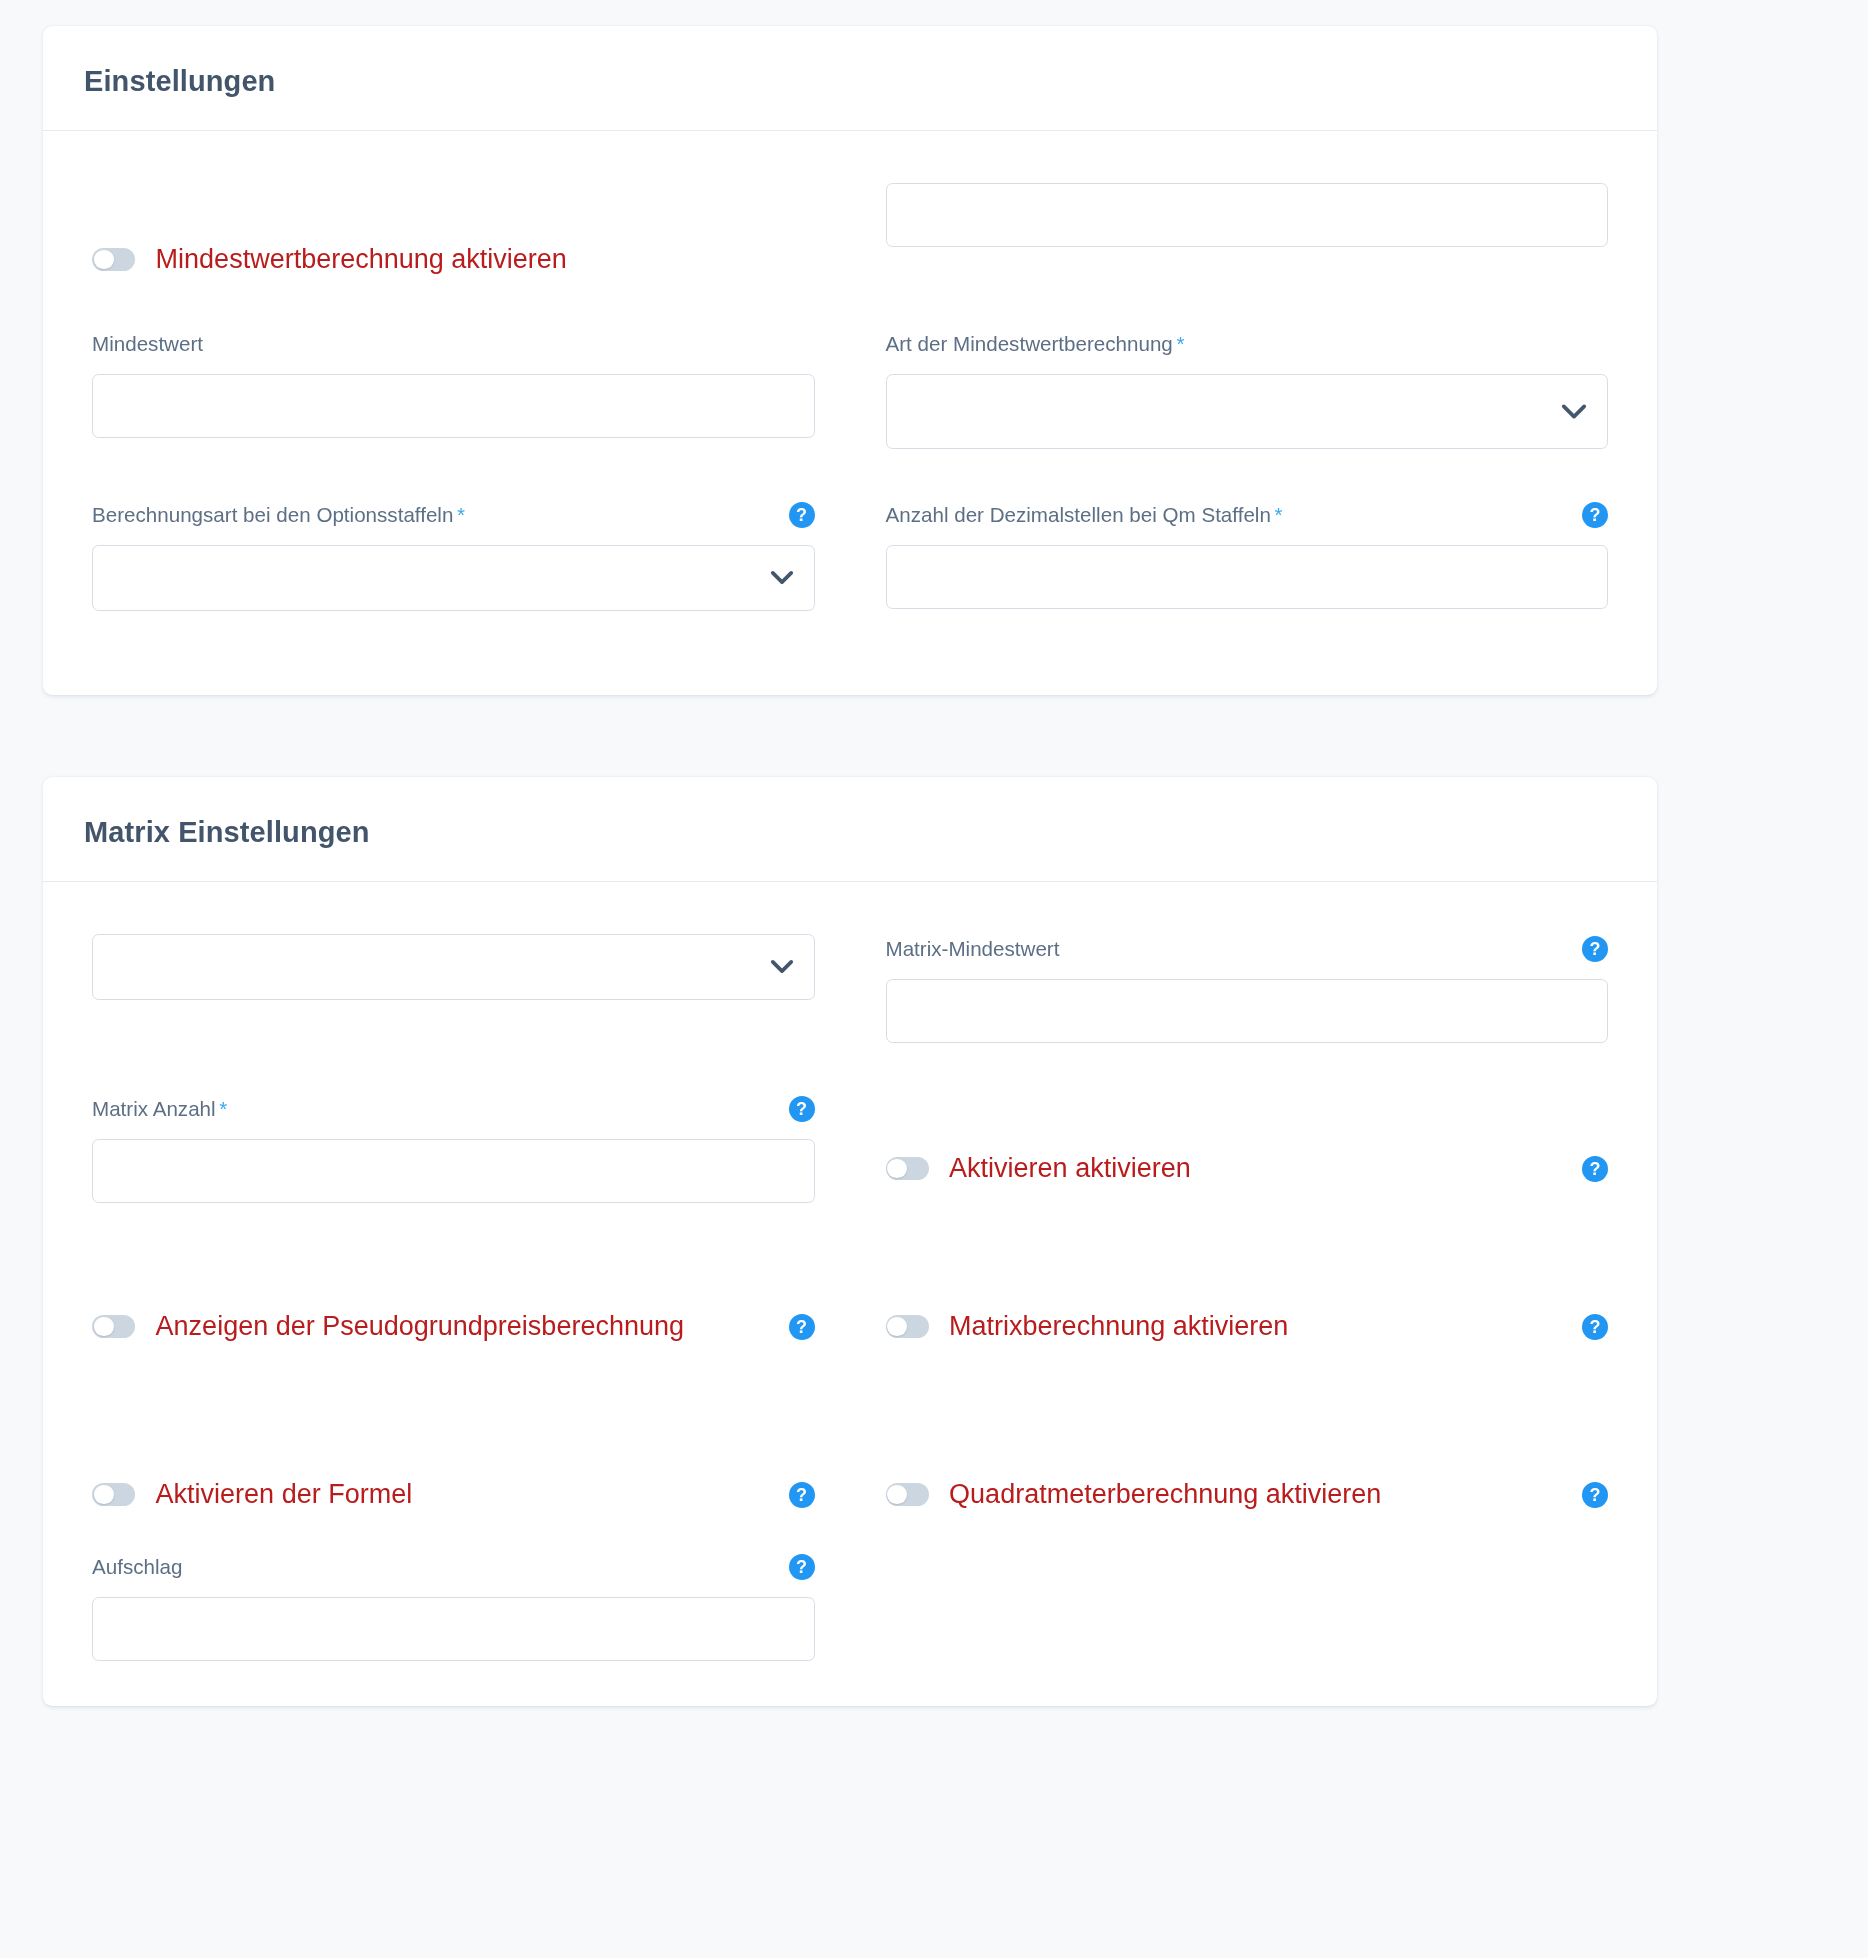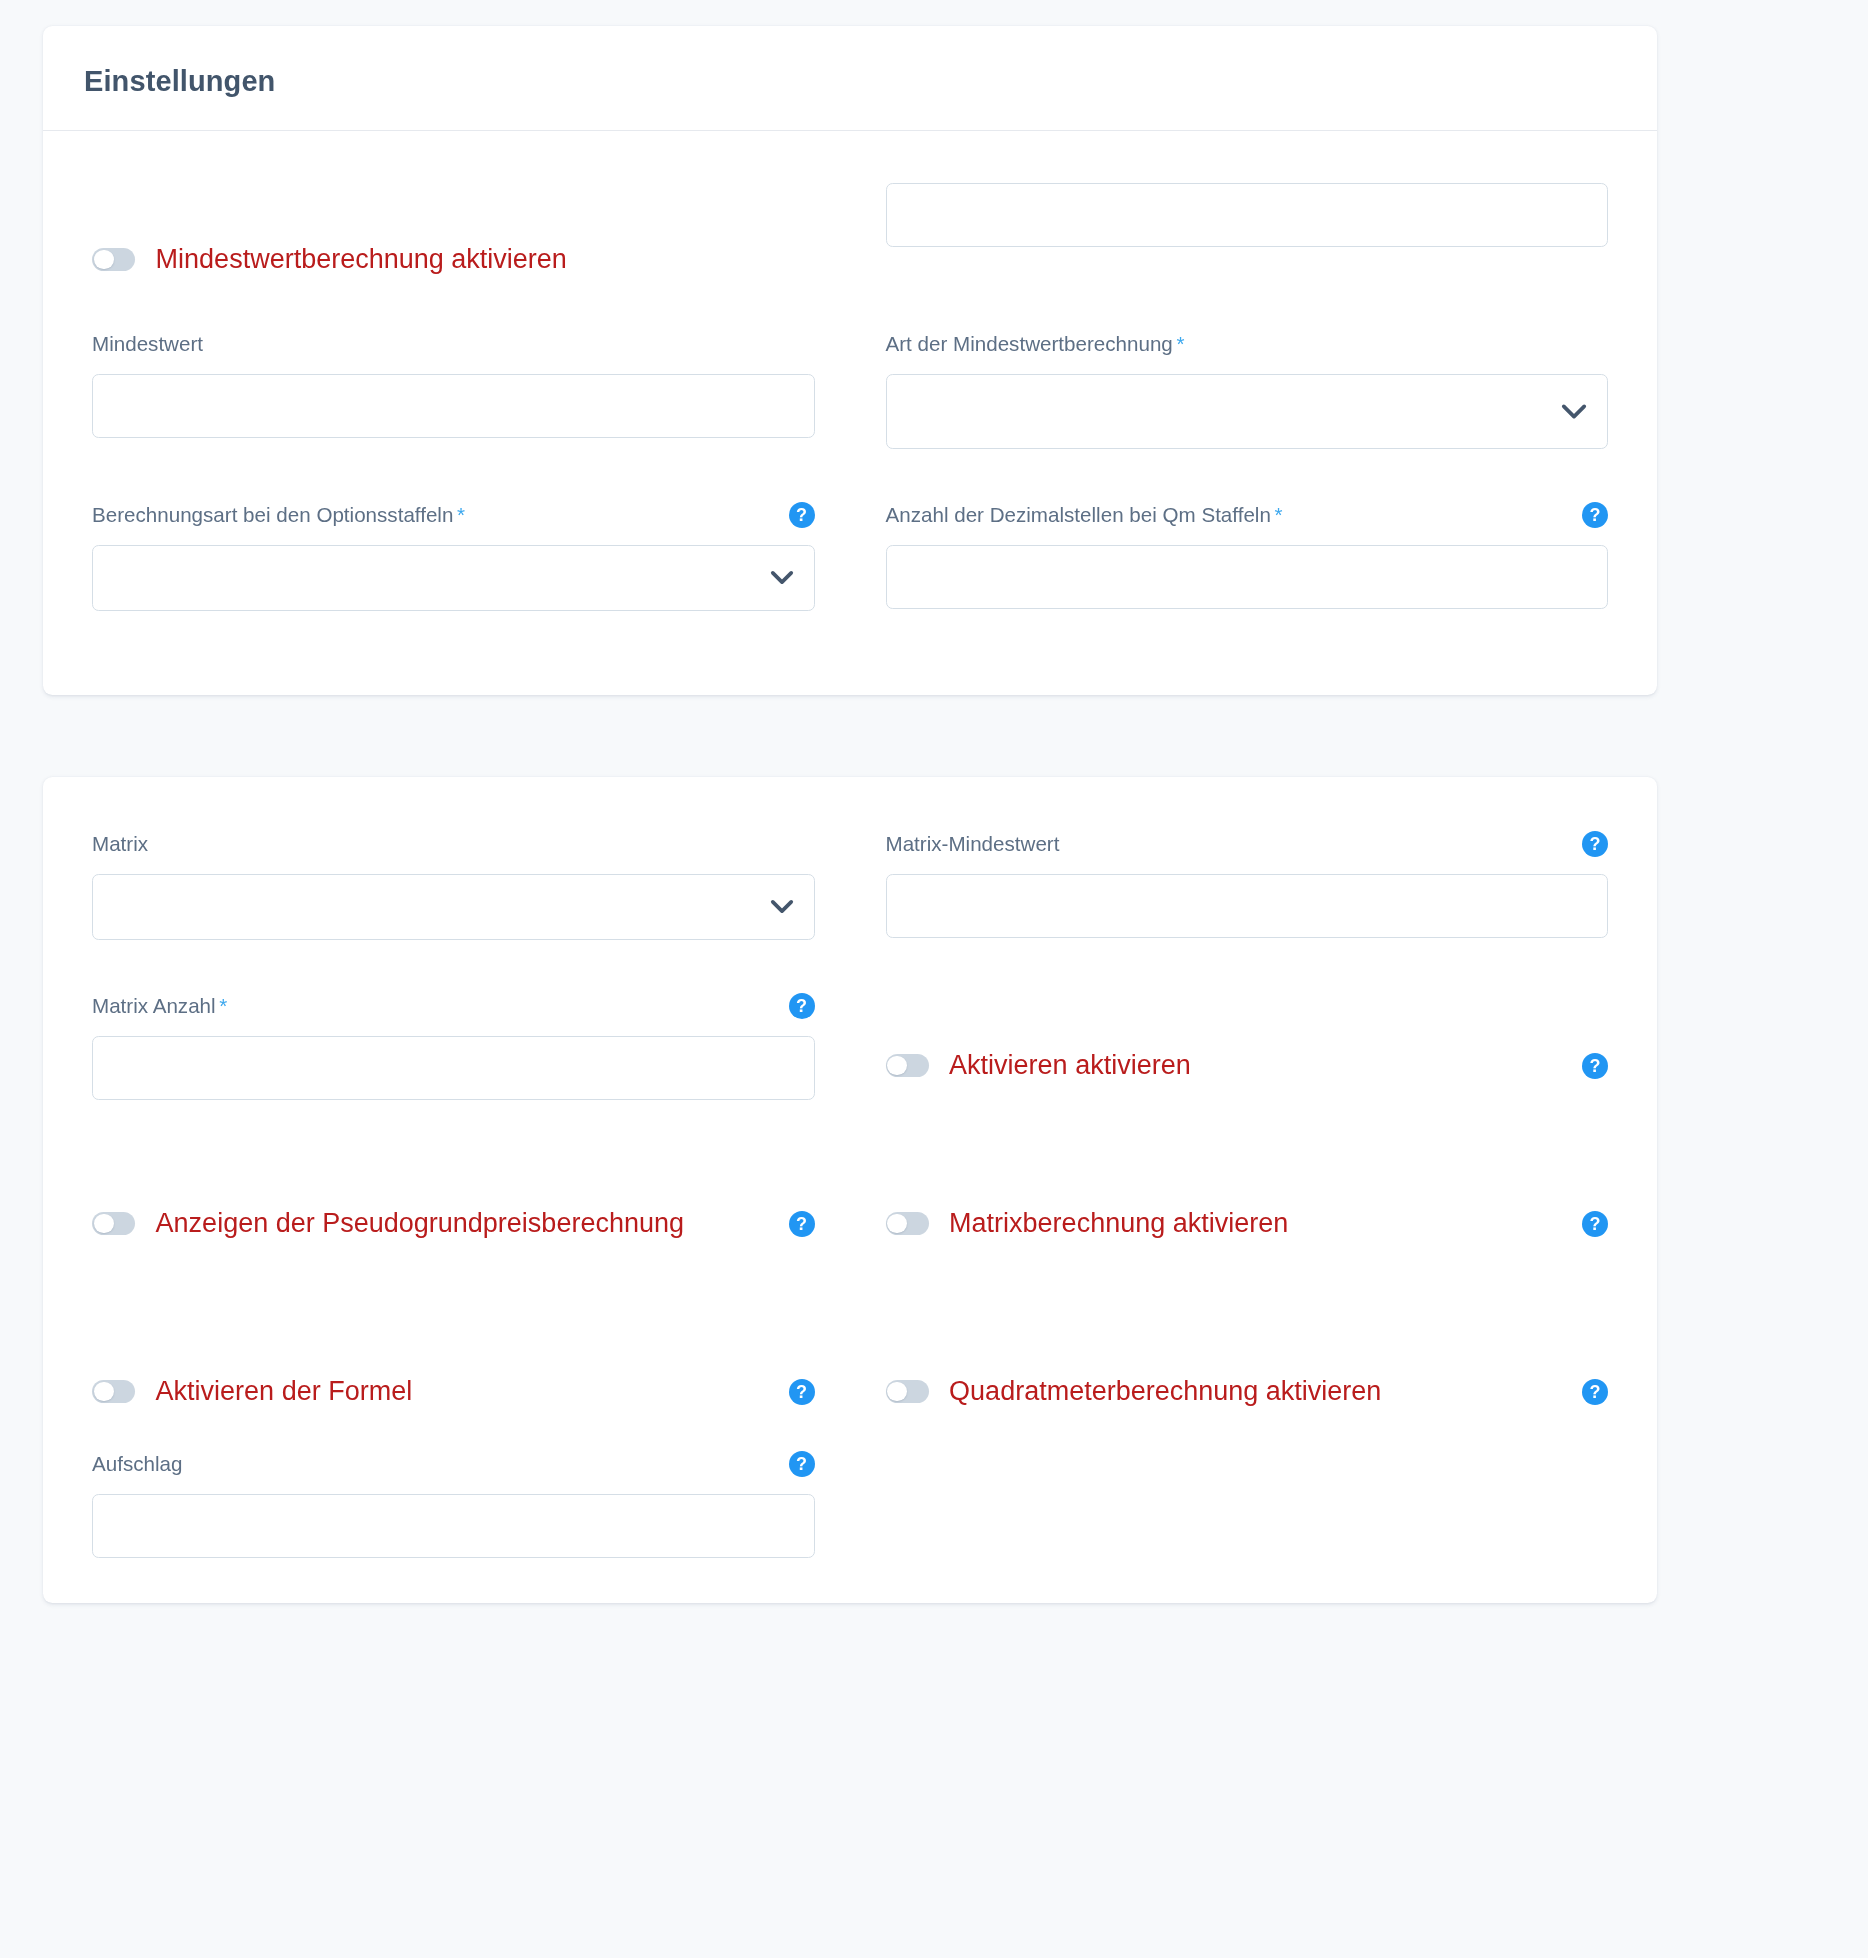--- a/index.html
+++ b/index.html
@@ -307,30 +307,30 @@
         </div>
       </div>
 
       <div style="height:39px;"></div>
 
     </div>
   </div>
 
   <div class="card">
 
+    <div class="card-header">
+      <div class="card-title">Matrix Einstellungen</div>
+    </div>
 
     <div class="card-body">
 
       <div class="grid">
 
         <div class="cell">
           <div class="field">
-            <div class="label-row">
-              <span class="label">Matrix</span>
-            </div>
             <div class="select-wrap">
               <select class="select sm">
                 <option></option>
               </select>
               <span class="chev">
                 <svg width="24" height="16" viewBox="0 0 26 17">
                   <path d="M3 3 L13 13 L23 3" fill="none" stroke="#44566c" stroke-width="4" stroke-linecap="round" stroke-linejoin="round"></path>
                 </svg>
               </span>
             </div>

